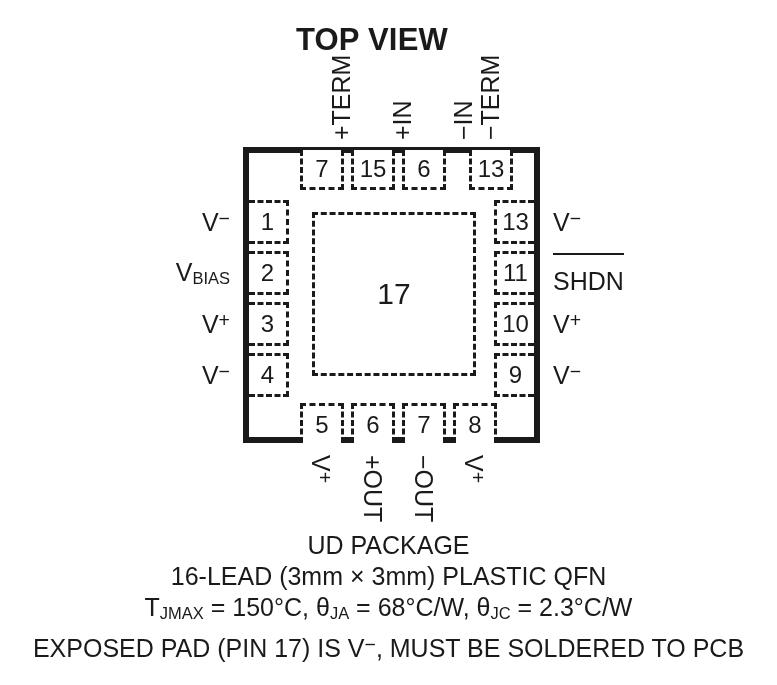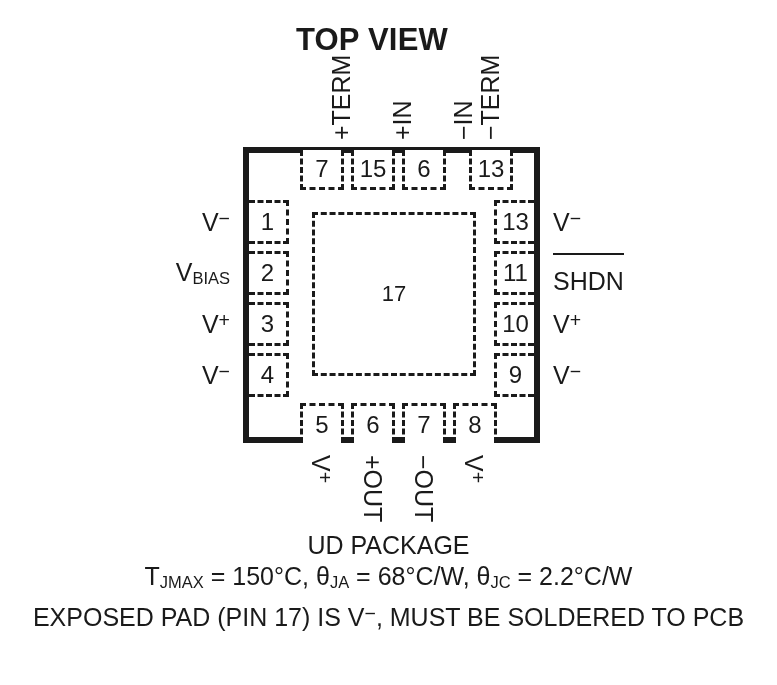--- a/index.html
+++ b/index.html
@@ -48,21 +48,21 @@
     top: 212px;
     width: 164px;
     height: 164px;
     box-sizing: border-box;
     border: 3px dashed #1a1a1a;
     display: flex;
     align-items: center;
     justify-content: center;
   }
   #exposed-pad .padnum {
-    font-size: 22px;
+    font-size: 30px;
     line-height: 1;
   }
 
   
   .pin {
     position: absolute;
     box-sizing: border-box;
     background: #ffffff;
     display: flex;
     align-items: center;
@@ -287,19 +287,20 @@
 </div>
 <div class="vlabel down" style="left:436px; top:455px;">
   <span>−OUT</span>
 </div>
 <div class="vlabel down" style="left:487px; top:455px;">
   <span>V<span class="sup">+</span></span>
 </div>
 
 <div id="caption">
   <div class="cline">UD PACKAGE</div>
+  <div class="cline">16-LEAD (3mm × 3mm) PLASTIC QFN</div>
   <div class="cline">
-    <span>T</span><span class="sub">JMAX</span><span> = 150°C, </span><span>θ</span><span class="sub">JA</span><span> = 68°C/W, </span><span>θ</span><span class="sub">JC</span><span> = 2.2°C/W</span>
+    <span>T</span><span class="sub">JMAX</span><span> = 150°C, </span><span>θ</span><span class="sub">JA</span><span> = 68°C/W, </span><span>θ</span><span class="sub">JC</span><span> = 2.3°C/W</span>
   </div>
   <div class="cline">
     <span>EXPOSED PAD (PIN 17) IS V</span><span class="sup">−</span><span>, MUST BE SOLDERED TO PCB</span>
   </div>
 </div>
 
 </body></html>

